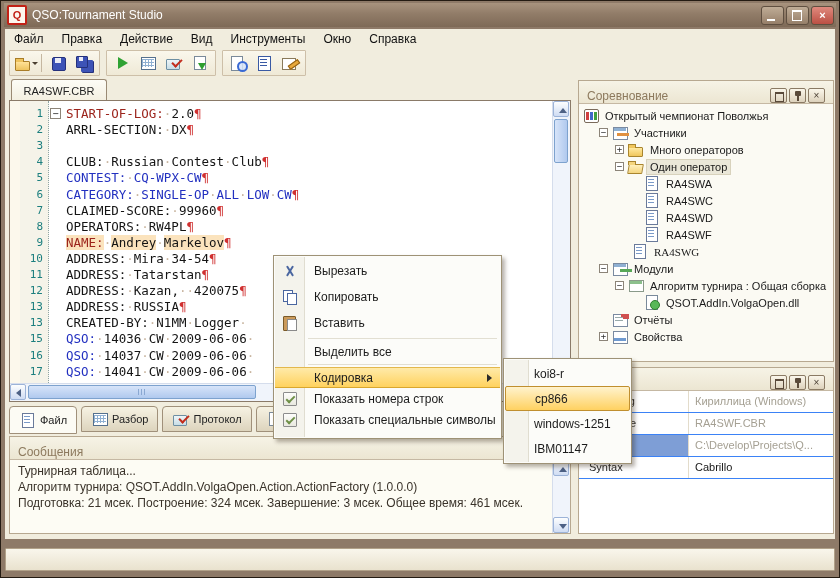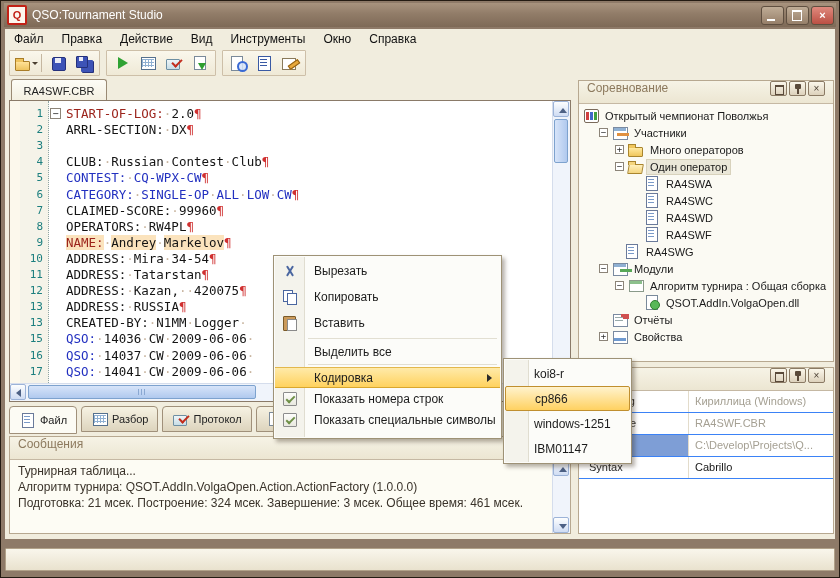--- a/index.html
+++ b/index.html
@@ -91,21 +91,21 @@
   .grip{position:absolute;left:50%;top:50%;transform:translate(-50%,-50%);width:9px;height:6px;
     background:repeating-linear-gradient(90deg,#8aa8d2 0 1px,transparent 1px 3px);}
   
   #btabs{position:absolute;left:4px;top:329px;height:26px;display:flex;gap:4px;}
   .vtab{display:flex;align-items:center;gap:3px;padding:0 9px;font-size:11px;color:#222;height:24px;
     background:linear-gradient(#f6f2e3,#ddd4bd);border:1px solid #a0907a;border-radius:4px 4px 0 0;}
   .vtab.active{background:#fcfbf4;height:26px;}
   
   #msgpanel{position:absolute;left:4px;top:359px;width:562px;height:98px;border:1px solid #b7a890;background:#fdfcf4;box-sizing:border-box;}
   .phead{position:absolute;left:0;right:0;top:0;height:23px;background:linear-gradient(#f6f3e6,#ece6d2);
-    border-bottom:1px solid #c5b8a3;color:#8d7a5e;font-size:12px;display:flex;align-items:flex-start;padding:0 8px;box-sizing:border-box;}
+    border-bottom:1px solid #c5b8a3;color:#8d7a5e;font-size:12px;display:flex;align-items:flex-end;padding:0 8px;box-sizing:border-box;}
   .phead .pbtns{margin-left:auto;display:flex;gap:2px;}
   .pbtn{width:17px;height:15px;background:linear-gradient(#faf6ea,#ddd2bc);border:1px solid #8a7a64;border-radius:2px;position:relative;
     color:#4a3f33;font-size:10px;line-height:13px;text-align:center;box-sizing:border-box;}
   .g-pin::before{content:"";position:absolute;left:5px;top:2px;width:6px;height:5px;background:#5a4a3a;border-radius:1px;}
   .g-pin::after{content:"";position:absolute;left:7px;top:7px;width:2px;height:5px;background:#5a4a3a;}
   .g-max::before{content:"";position:absolute;left:4px;top:3px;width:7px;height:7px;border:1px solid #5a4a3a;border-top-width:2px;}
   #msgbody{position:absolute;left:0;right:0;top:23px;bottom:0;font-size:12px;color:#3a332a;padding:3px 8px;box-sizing:border-box;line-height:16px;overflow:hidden;}
   #msg-sb{position:absolute;right:0;top:23px;bottom:0;width:17px;background:#f0f4fb;border-left:1px solid #d5ddec;}
 
   
@@ -382,21 +382,21 @@
           <div class="trow" style="padding-left: 52px;">
             <span class="tslot"></span>
             <span class="ti ti-log-doc"></span>
             <span class="tlabel">RA4SWD</span>
           </div>
           <div class="trow" style="padding-left: 52px;">
             <span class="tslot"></span>
             <span class="ti ti-log-doc"></span>
             <span class="tlabel">RA4SWF</span>
           </div>
-          <div class="trow" style="padding-left: 32px;">
+          <div class="trow" style="padding-left: 40px; font-family: Liberation Serif, serif;">
             <span class="tslot"></span>
             <span class="ti ti-log-doc"></span>
             <span class="tlabel">RA4SWG</span>
           </div>
           <div class="trow" style="padding-left: 20px;">
             <span class="tslot">
               <span class="texp">−</span>
             </span>
             <span class="ti ti-modules"></span>
             <span class="tlabel">Модули</span>

